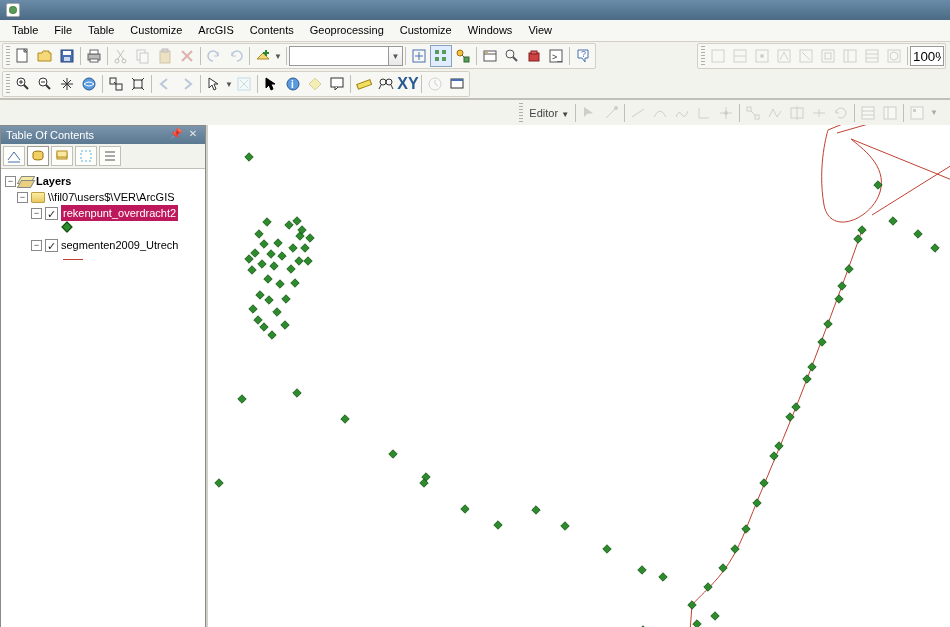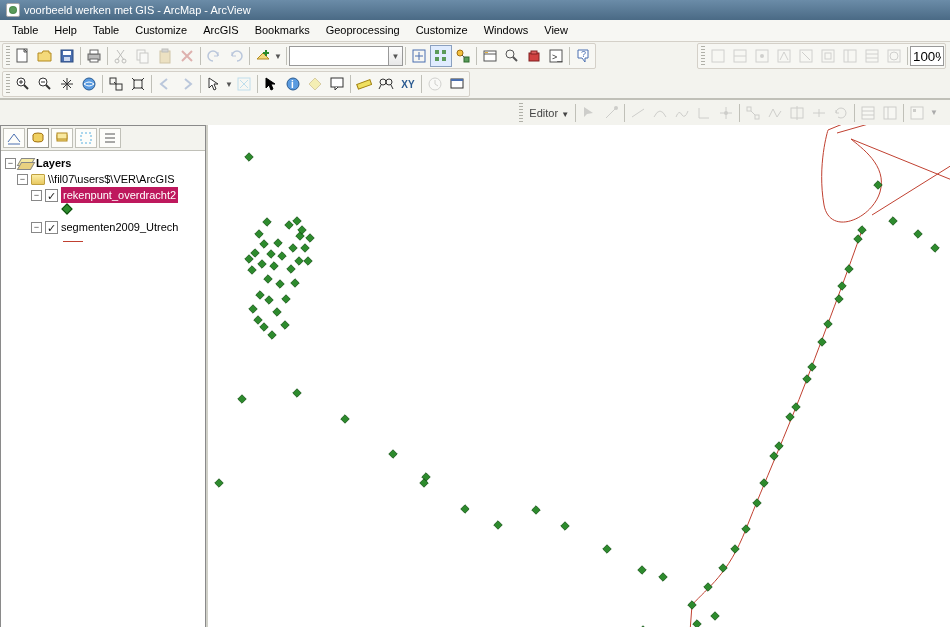--- a/index.html
+++ b/index.html
@@ -245,37 +245,36 @@
   }
   .map-canvas {
     flex: 1;
     background: #fff;
     position: relative;
     overflow: hidden;
     border-left: 2px solid #d0d0c8;
   }
   .map-canvas svg { position: absolute; top: 0; left: 0; }
   .icon-svg { width: 16px; height: 16px; display: block; }
-  .small-text { font-size: 10px; color: #333; }
+  .small-text { font-size: 16px; color: #333; }
 </style>
 </head>
 <body>
 
 <div class="titlebar">
   <span class="app-icon"></span>
-  <span>voorbeeld werken met GIS - ArcMap - ArcView</span>
 </div>
 
 <div class="menubar">
   <div class="menu-item">Table</div>
-  <div class="menu-item">Help</div>
+  <div class="menu-item">File</div>
   <div class="menu-item">Table</div>
   <div class="menu-item">Customize</div>
   <div class="menu-item">ArcGIS</div>
-  <div class="menu-item">Bookmarks</div>
+  <div class="menu-item">Contents</div>
   <div class="menu-item">Geoprocessing</div>
   <div class="menu-item">Customize</div>
   <div class="menu-item">Windows</div>
   <div class="menu-item">View</div>
 </div>
 
 <div class="toolbar-container">
   <div class="toolbar-row">
     <div class="toolbar-group">
       <span class="grip"></span>
@@ -691,20 +690,26 @@
       <svg class="icon-svg">
         <rect x="2" y="2" width="12" height="12" fill="#fff" stroke="#888"></rect>
         <rect x="4" y="4" width="3" height="3" fill="#888"></rect>
       </svg>
     </span>
   <span style="font-size:8px;color:#aaa;padding:0 2px">▼</span>
 </div>
 
 <div class="content-area">
   <div class="toc">
+    <div class="toc-header">
+      <span>Table Of Contents</span>
+      <span class="spacer"></span>
+      <span class="hbtn">📌</span>
+      <span class="hbtn">✕</span>
+    </div>
     <div class="toc-tabs">
       <span class="toc-tab">
           <svg class="icon-svg">
             <path d="M2 12 L8 4 L14 12" fill="none" stroke="#4a6fb0"></path>
             <line x1="2" y1="14" x2="14" y2="14" stroke="#4a6fb0"></line>
           </svg>
         </span>
       <span class="toc-tab active">
           <svg class="icon-svg">
             <ellipse cx="8" cy="5" rx="5" ry="2" fill="#f0d060" stroke="#a07010"></ellipse>

